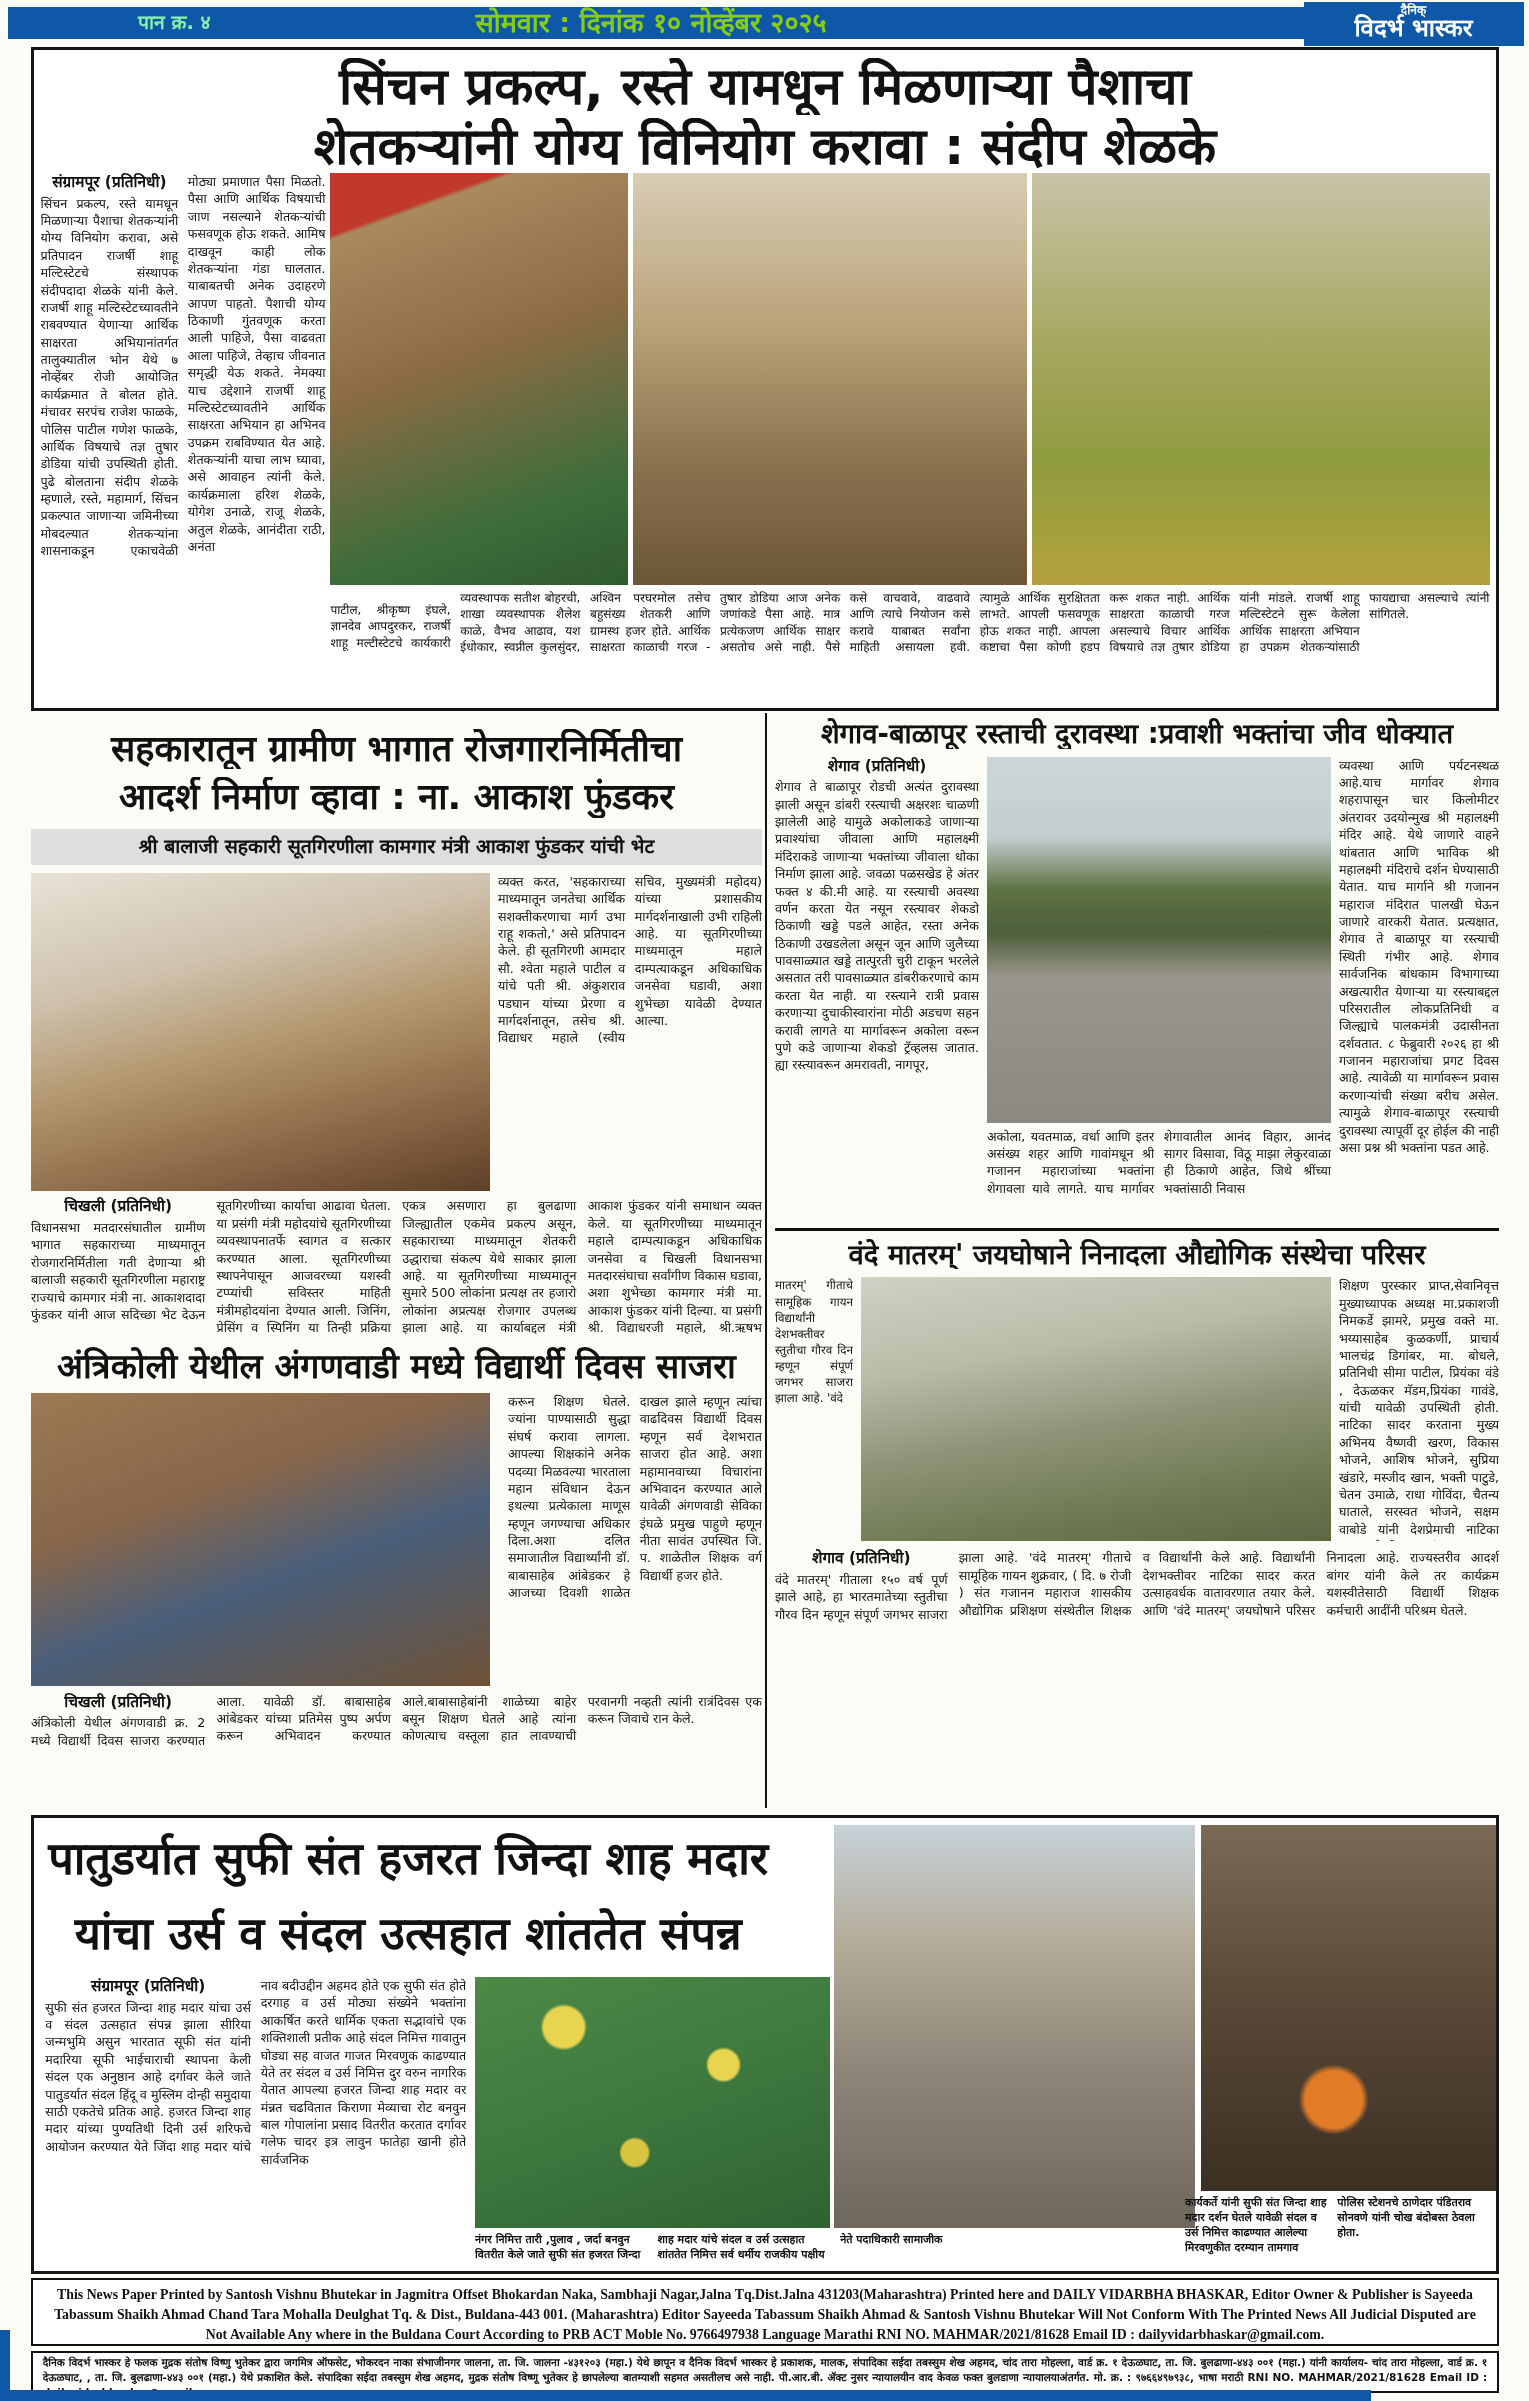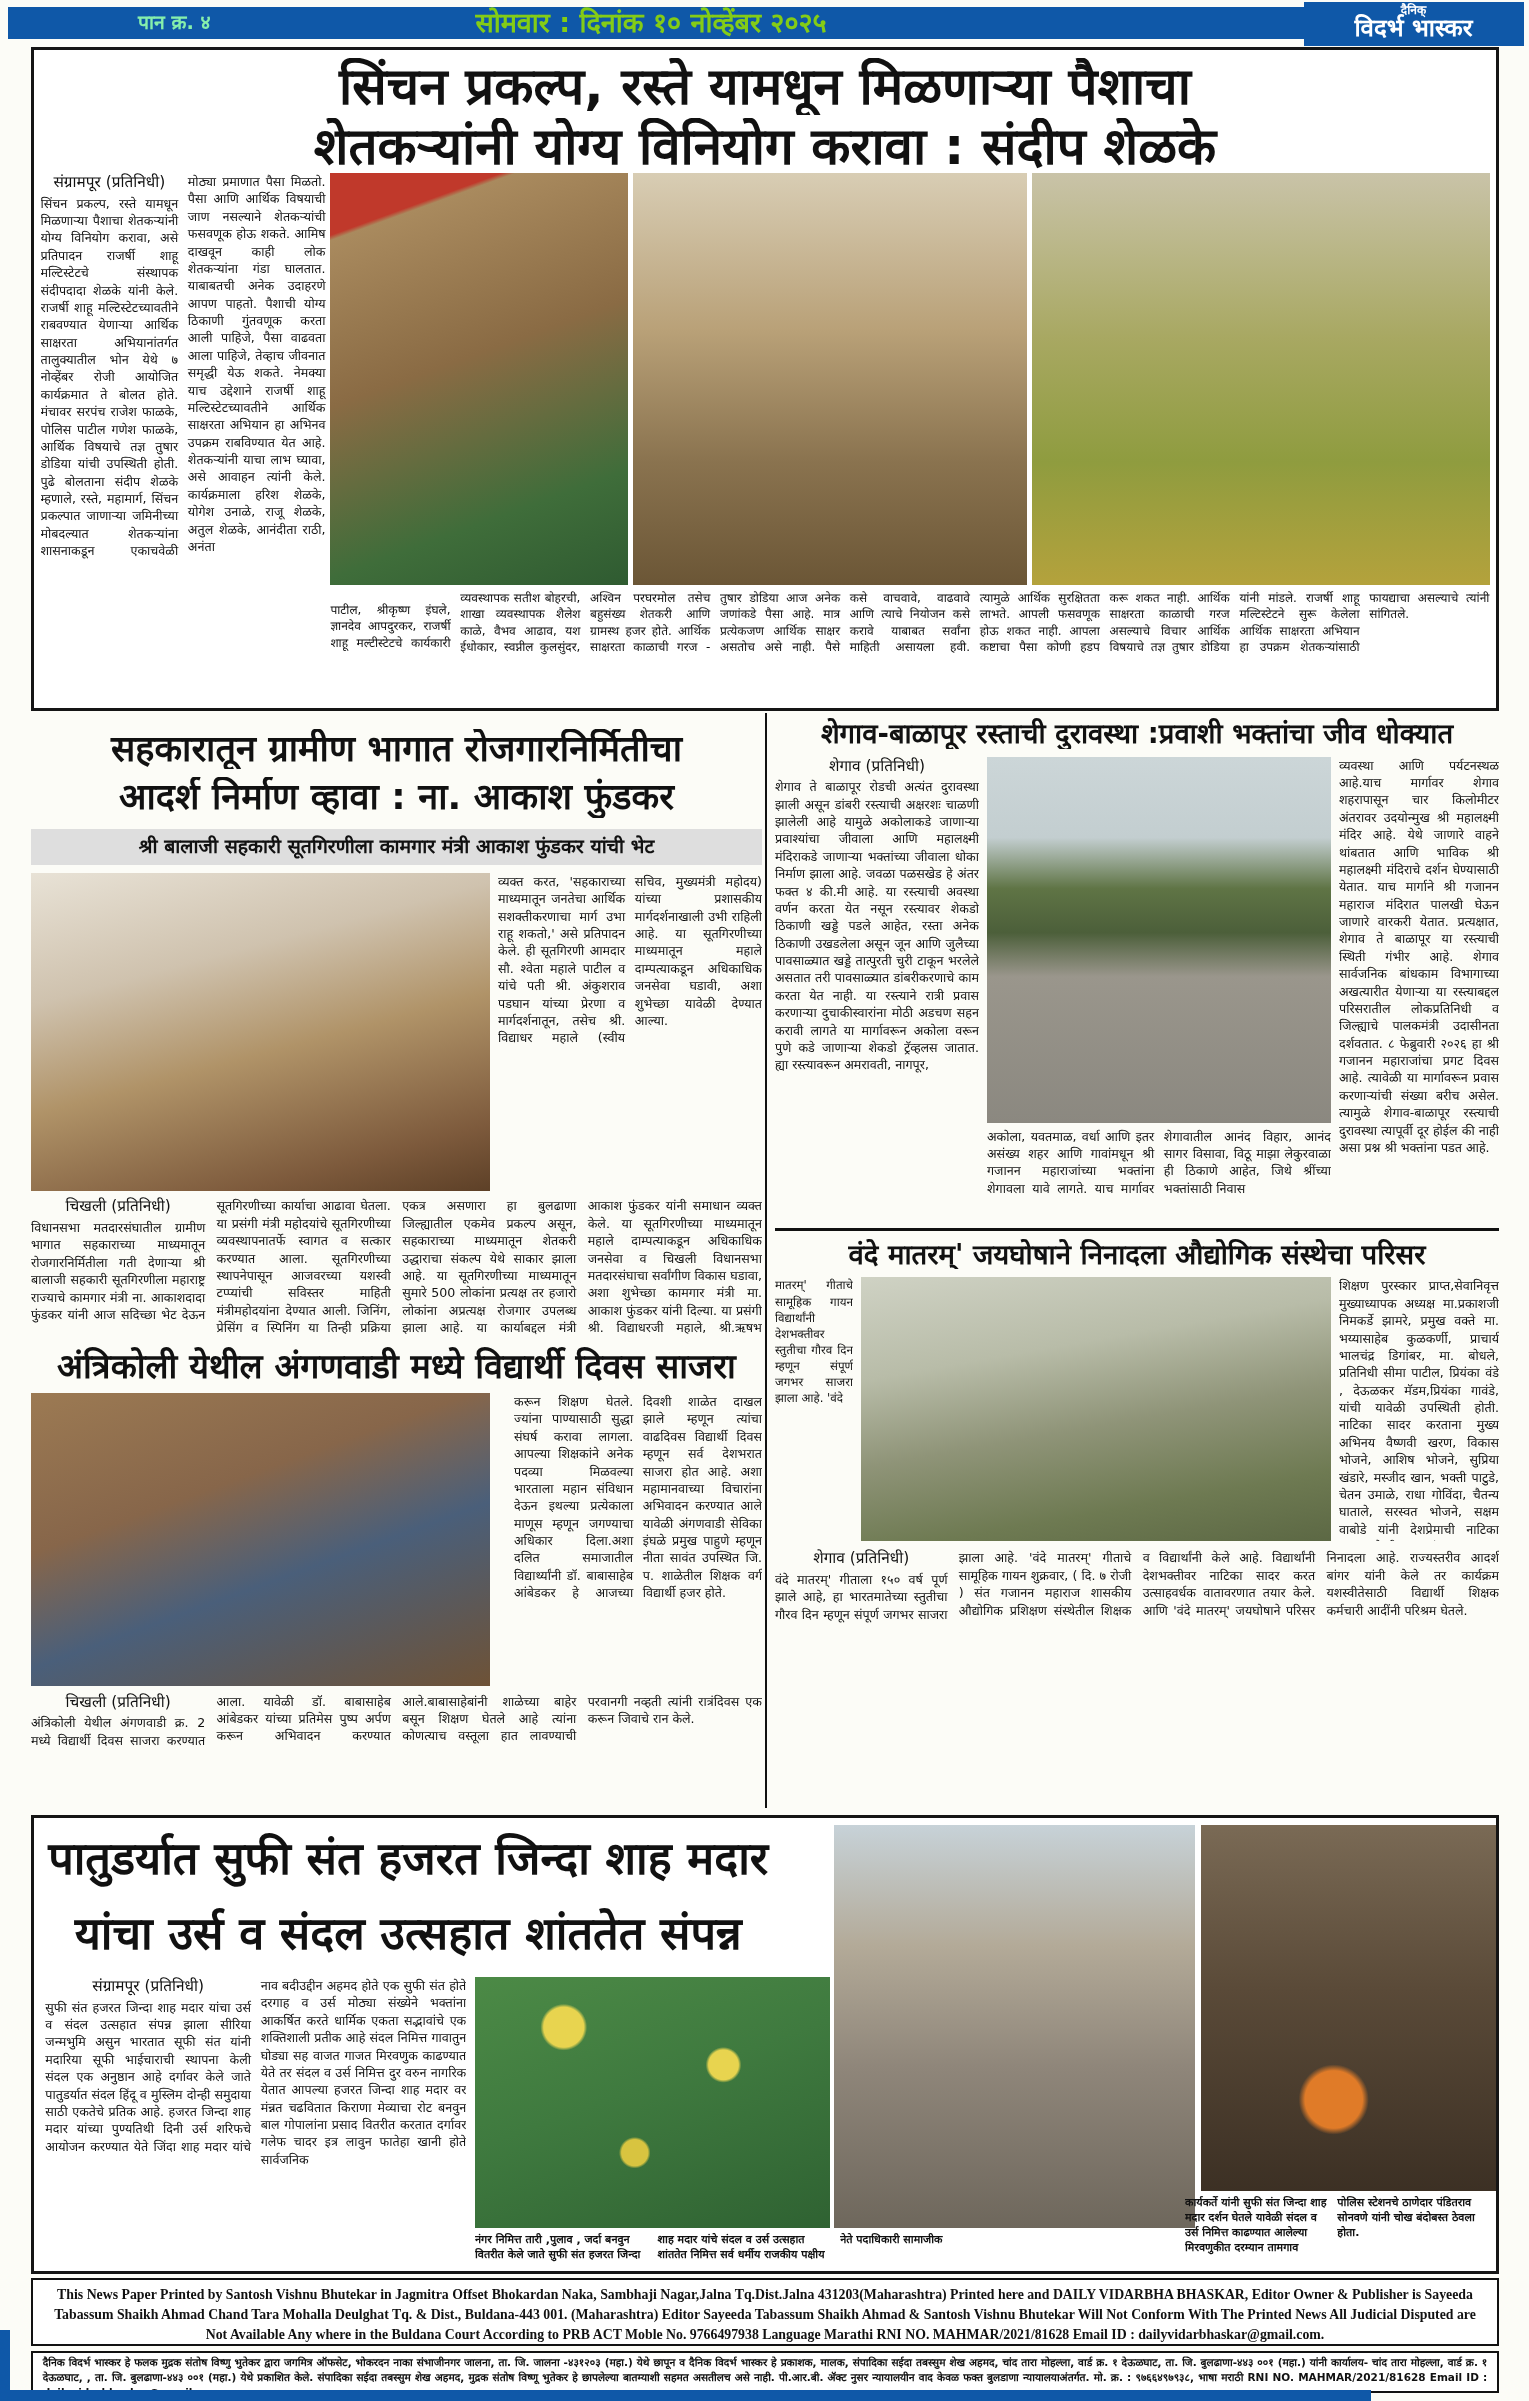--- a/index.html
+++ b/index.html
@@ -13,21 +13,21 @@
         text-align:center;color:#84cc16;font-weight:bold;font-size:27px;}
   .masthead{position:absolute;right:6.5px;top:1.6px;width:220px;height:44px;background:#0f58a8;
         color:#fff;text-align:center;}
   .masthead .small{font-size:12px;font-weight:bold;line-height:1;margin-top:2.4px;}
   .masthead .big{font-size:24px;font-weight:bold;line-height:1.05;}
   
   .box{position:absolute;background:#fff;border:3.2px solid #151515;box-sizing:border-box;}
   .hl{font-weight:bold;text-align:center;line-height:1.12;white-space:nowrap;overflow:hidden;}
   .body-text{font-size:12.6px;line-height:1.38;text-align:justify;overflow:hidden;}
   .body-text p{margin:0 0 1.6px 0;}
-  p.byline{font-weight:normal;font-size:15.4px;text-align:center;margin:0 0 3.2px 0;line-height:1.2;}
+  p.byline{font-weight:bold;font-size:15.4px;text-align:center;margin:0 0 3.2px 0;line-height:1.2;}
   .cols2{column-count:2;column-gap:9.7px;}
   .cols4{column-count:4;column-gap:11.3px;}
   .photo{background:#b9ae9a;position:relative;overflow:hidden;}
   
   .main-box{left:31px;top:47px;width:1468px;height:664px;}
   .main-hl1{font-size:51px;margin-top:8px;}
   .main-hl2{font-size:51px;margin-top:3.2px;}
   .main-content{position:absolute;left:6.5px;top:123px;right:6.5px;bottom:6.5px;display:flex;gap:4.9px;}
   .main-left{width:285px;flex:none;}
   .main-right{flex:1;display:flex;flex-direction:column;gap:4.9px;min-width:0;}
@@ -43,21 +43,21 @@
   .hlA{font-size:36px;}
   .hlA.l1{margin-top:16px;}
   .hlA.l2{margin-top:8px;}
   .subheadA{margin-top:11.3px;height:36px;line-height:36px;background:#dedede;
         font-weight:bold;font-size:19.4px;text-align:center;white-space:nowrap;overflow:hidden;}
   .rowA{margin-top:8px;display:flex;gap:8px;height:318px;}
   .ph-sut{width:459px;flex:none;background:linear-gradient(165deg,#e8e2d6 0%,#cfc2ae 30%,#b09368 55%,#7d5a3c 85%,#5d4027 100%);}
   .sideA{flex:1;min-width:0;}
   .stripA{margin-top:6.5px;height:143px;}
   .hlB{font-size:34px;margin-top:6.5px;}
-  .rowB{margin-top:8px;display:flex;gap:24px;height:293px;}
+  .rowB{margin-top:8px;display:flex;gap:18px;height:293px;}
   .ph-ang{width:459px;flex:none;background:linear-gradient(160deg,#9c7a53 0%,#87664a 35%,#4a5f7a 60%,#6e5236 100%);}
   .stripB{margin-top:6.5px;height:70px;}
   .hlC{font-size:27.5px;margin-top:4.9px;}
   .rowC{margin-top:8px;display:flex;gap:8px;height:465px;}
   .colC-left{width:204px;flex:none;}
   .midC{width:344px;flex:none;display:flex;flex-direction:column;gap:4.9px;}
   .ph-road{height:366px;background:linear-gradient(180deg,#ccd6d8 0%,#c3ced0 22%,#5f7445 36%,#4c5f3a 48%,#9a968c 60%,#8b8880 100%);}
   .belowC{flex:1;}
   .colC-right{flex:1;min-width:0;}
   .ruleC{height:2.4px;background:#111;margin-top:6.5px;}

